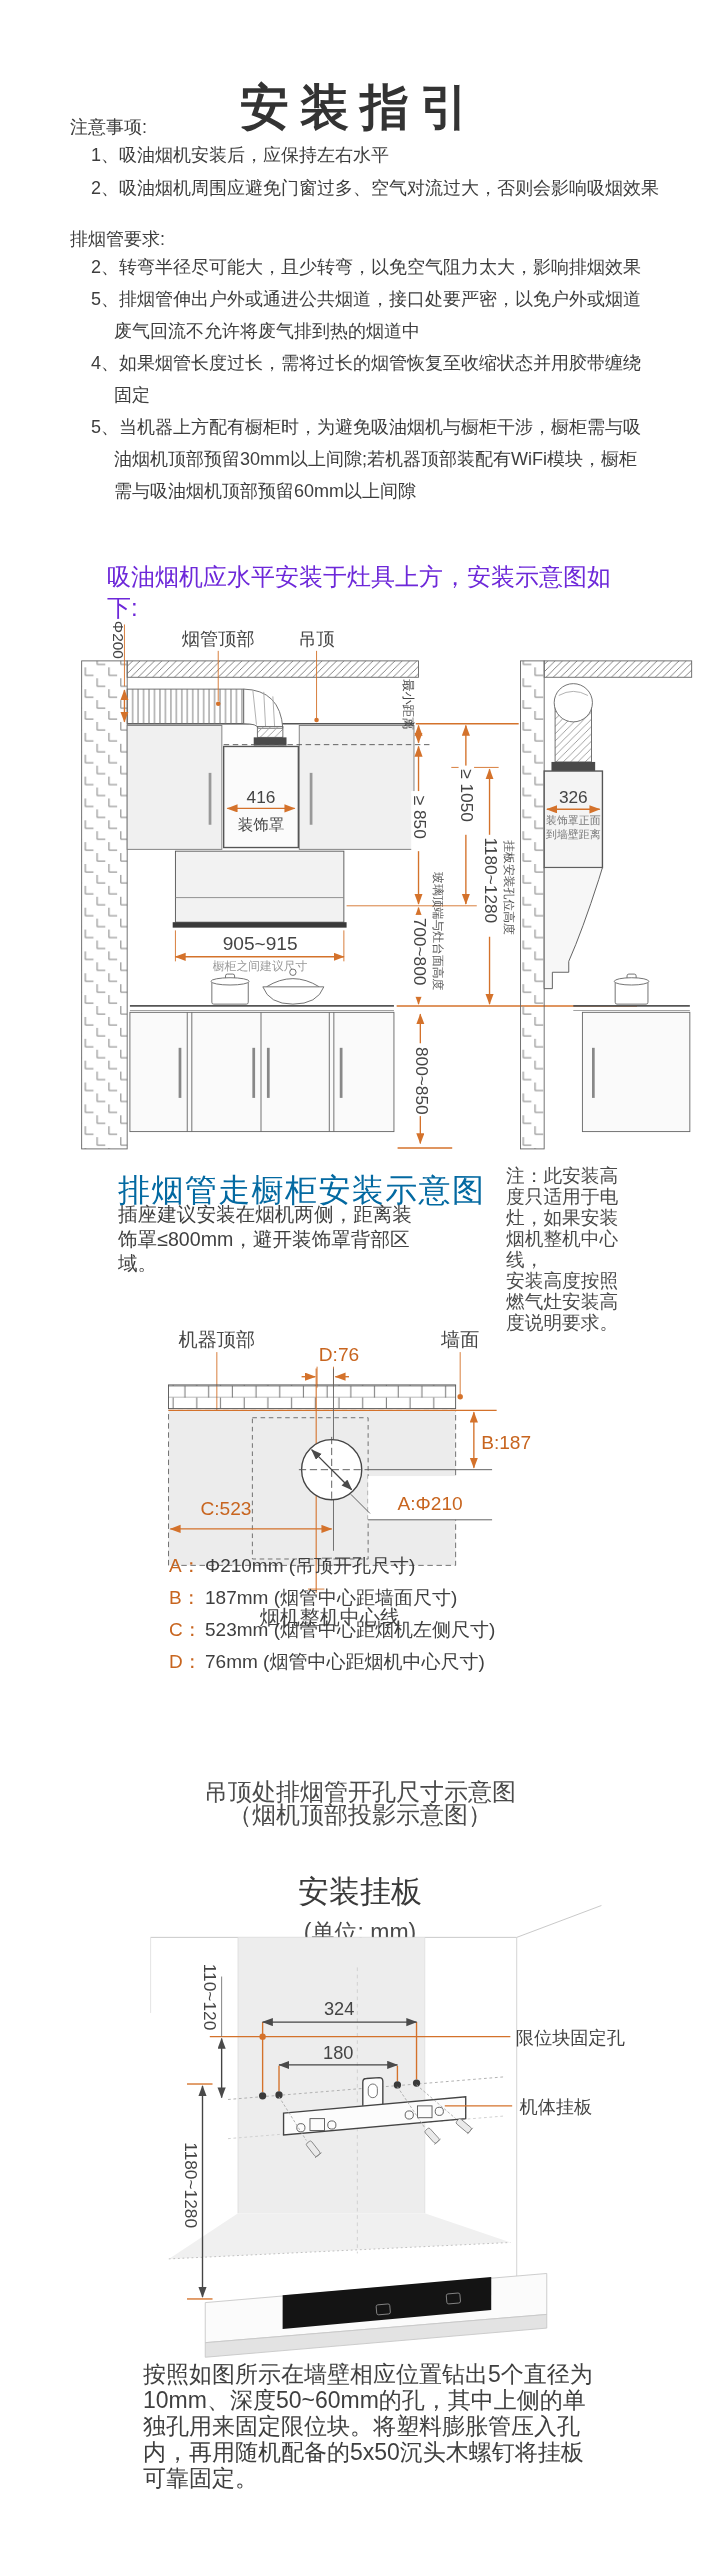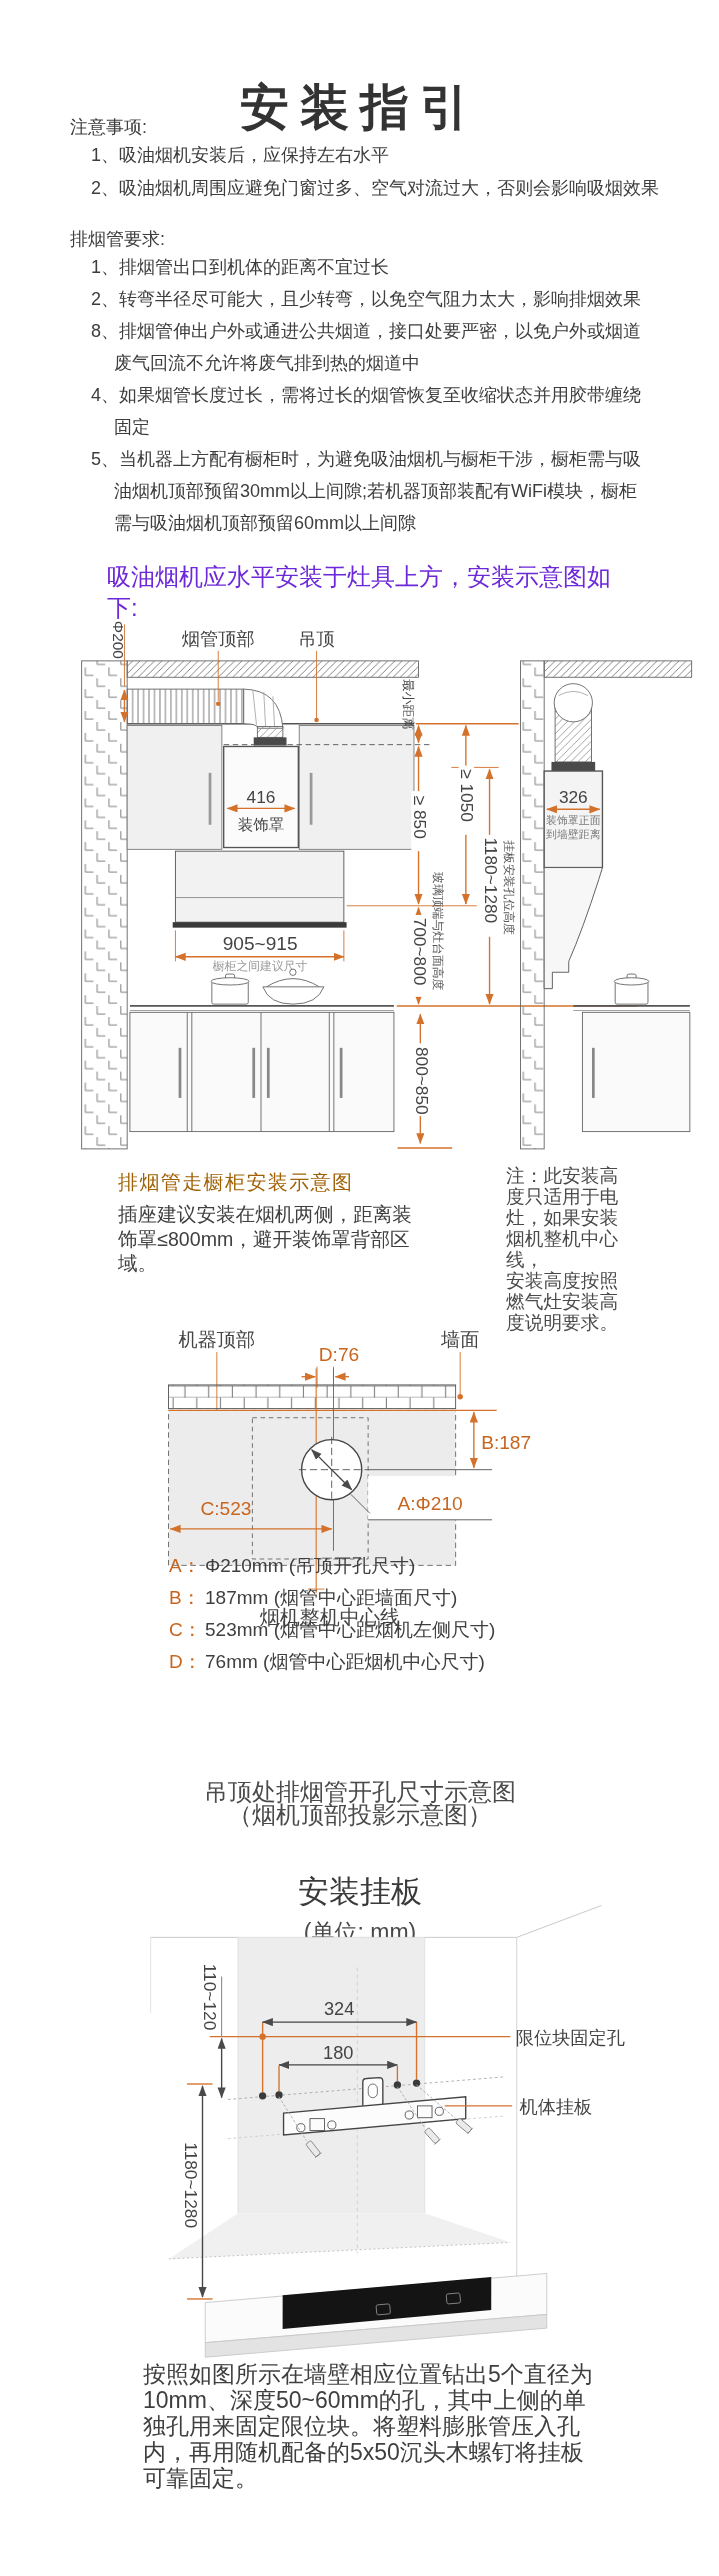--- a/index.html
+++ b/index.html
@@ -6,21 +6,21 @@
   .page{position:relative;width:720px;height:2576px;background:#fff;overflow:hidden;
         font-family:"Liberation Sans","DejaVu Sans",sans-serif;color:#3d3d3d;}
   .abs{position:absolute;}
   .title{left:0;top:27px;width:720px;text-align:center;font-size:49px;font-weight:600;
          letter-spacing:11px;color:#333;margin-top:48px;}
   .h2{font-size:18px;color:#3d3d3d;}
   .list{font-size:18px;line-height:33px;color:#3d3d3d;}
   .list2{font-size:18px;line-height:32px;color:#3d3d3d;width:552px;}
   .list div, .list2 div{padding-left:23px;text-indent:-23px;}
   .intro{left:107px;top:561px;width:512px;font-size:24px;line-height:31px;color:#6d28d9;}
-  .cap1{left:118px;top:1169px;font-size:20px;letter-spacing:1.4px;color:#a16207;}
+  .cap1{left:118px;top:1169px;font-size:32px;letter-spacing:1.4px;color:#0369a1;}
   .socket{left:118px;top:1202px;width:296px;font-size:19.6px;line-height:24.6px;color:#404040;}
   .sidenote{left:506px;top:1165px;width:128px;font-size:18.7px;line-height:21px;color:#4a4a4a;}
   .legend{left:169px;top:1550px;font-size:19px;line-height:32px;color:#3f3f3f;}
   .legend .k{color:#C8651F;display:inline-block;min-width:36px;}
   .capc{left:0;width:720px;text-align:center;font-size:24px;color:#4a4a4a;}
   .hp-title{left:0;top:1871px;width:720px;text-align:center;font-size:31px;font-weight:500;color:#3a3a3a;}
   .hp-unit{left:0;top:1917px;width:720px;text-align:center;font-size:23px;color:#4a4a4a;}
   .finalp{left:143px;top:2361px;width:455px;font-size:23px;line-height:26px;color:#3f3f3f;}
   svg{position:absolute;overflow:visible;}
   svg text{font-family:"Liberation Sans","DejaVu Sans",sans-serif;}
@@ -33,23 +33,22 @@
   <div class="abs title">安装指引</div>
 
   <div class="abs h2" style="left:70px;top:115px;">注意事项:</div>
   <div class="abs list" style="left:91px;top:139px;width:592px;">
     <div>1、吸油烟机安装后，应保持左右水平</div>
     <div>2、吸油烟机周围应避免门窗过多、空气对流过大，否则会影响吸烟效果</div>
   </div>
 
   <div class="abs h2" style="left:70px;top:227px;">排烟管要求:</div>
   <div class="abs list2" style="left:91px;top:251px;">
-    <div>1、排烟管出口到机体的距离不宜过长</div>
     <div>2、转弯半径尽可能大，且少转弯，以免空气阻力太大，影响排烟效果</div>
-    <div>8、排烟管伸出户外或通进公共烟道，接口处要严密，以免户外或烟道废气回流不允许将废气排到热的烟道中</div>
+    <div>5、排烟管伸出户外或通进公共烟道，接口处要严密，以免户外或烟道废气回流不允许将废气排到热的烟道中</div>
     <div>4、如果烟管长度过长，需将过长的烟管恢复至收缩状态并用胶带缠绕固定</div>
     <div>5、当机器上方配有橱柜时，为避免吸油烟机与橱柜干涉，橱柜需与吸油烟机顶部预留30mm以上间隙;若机器顶部装配有WiFi模块，橱柜需与吸油烟机顶部预留60mm以上间隙</div>
   </div>
 
   <div class="abs intro">吸油烟机应水平安装于灶具上方，安装示意图如下:</div>
 
   <svg class="abs" style="left:27px;top:619px;" width="692" height="539" viewBox="30 680 760 592">
     <defs>
       <marker id="mO" markerWidth="10" markerHeight="8" refX="7.5" refY="3" orient="auto-start-reverse">
         <path d="M0,0 L8,3 L0,6 Z" fill="#D4722B"></path>

